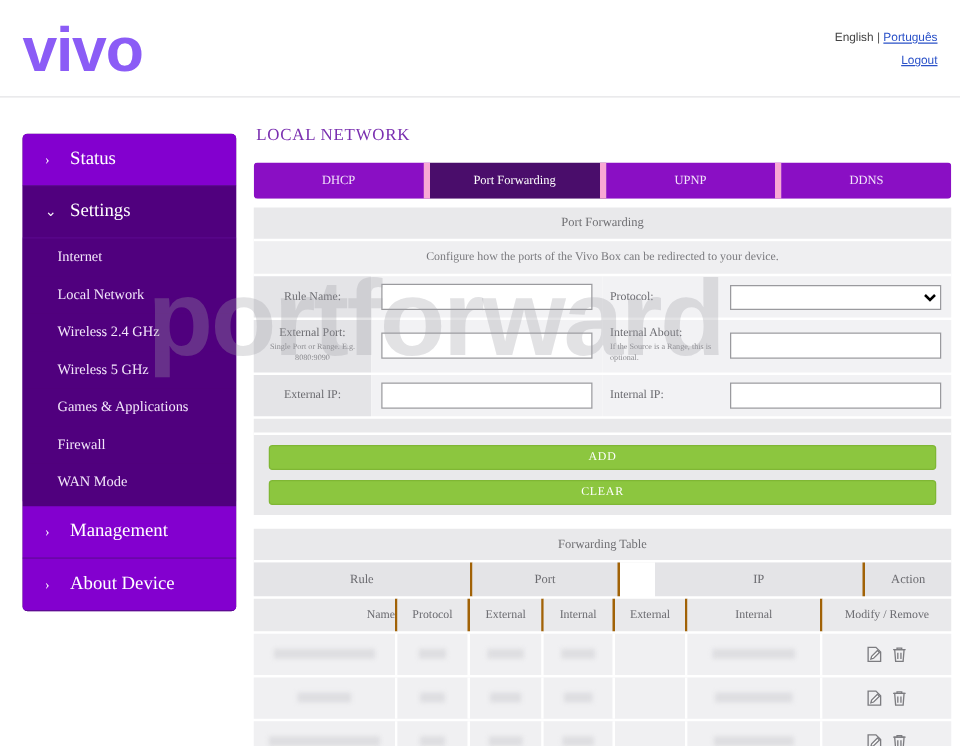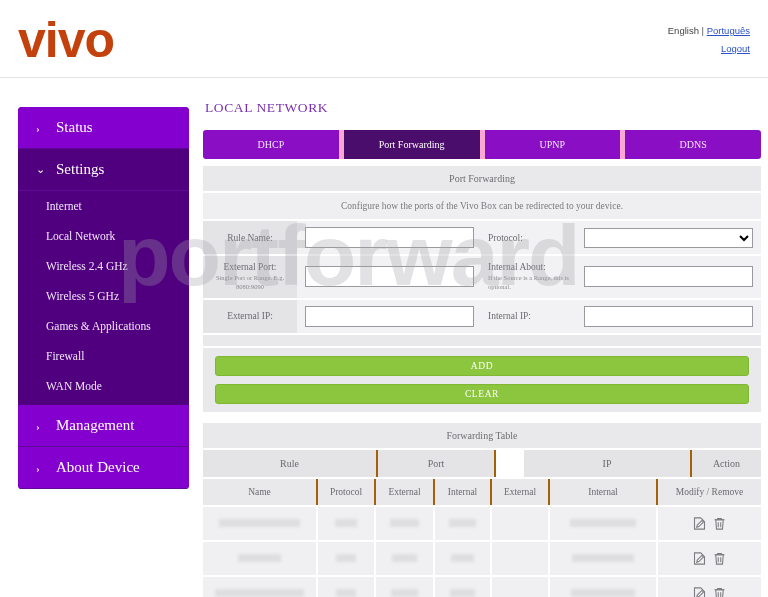--- a/index.html
+++ b/index.html
@@ -26,21 +26,21 @@
     white-space: nowrap;
     line-height: 1;
   }
 
   
   .header { position: relative; height: 78px; background: #fff; }
   .logo {
     position: absolute; left: 18px; top: 15px;
     font-family: "Liberation Sans", sans-serif;
     font-size: 50px; font-weight: 700;
-    color: #c2410c; letter-spacing: -1px; line-height: 1;
+    color: #8b5cf6; letter-spacing: -1px; line-height: 1;
   }
   .toplinks {
     position: absolute; right: 18px; top: 22px;
     text-align: right;
     font-family: "Liberation Sans", sans-serif;
     font-size: 9.5px; color: #333;
     line-height: 1.9;
   }
   .toplinks a { color: #2a51c8; text-decoration: underline; }
   .toplinks .sep { color: #555; }
@@ -204,21 +204,21 @@
   }
   .td:last-child { border-right: none; }
   .redact {
     height: 8px; background: #dedee1; border-radius: 1px;
     filter: blur(1.6px);
   }
   .acts { display: flex; gap: 5px; align-items: center; }
   .acts svg { display: block; }
 
   
-  .c-name { width: 115px; }
+  .c-name { width: 115px; text-align: right; }
   .c-proto { width: 58px; }
   .c-extp { width: 59px; }
   .c-intp { width: 57px; }
   .c-extip { width: 58px; }
   .c-intip { width: 108px; }
   .c-act { flex: 1; }
 
   .g-rule { width: 175px; }
   .g-port { width: 118px; }
   .g-ip { width: 168px; margin-left: 28px; }

